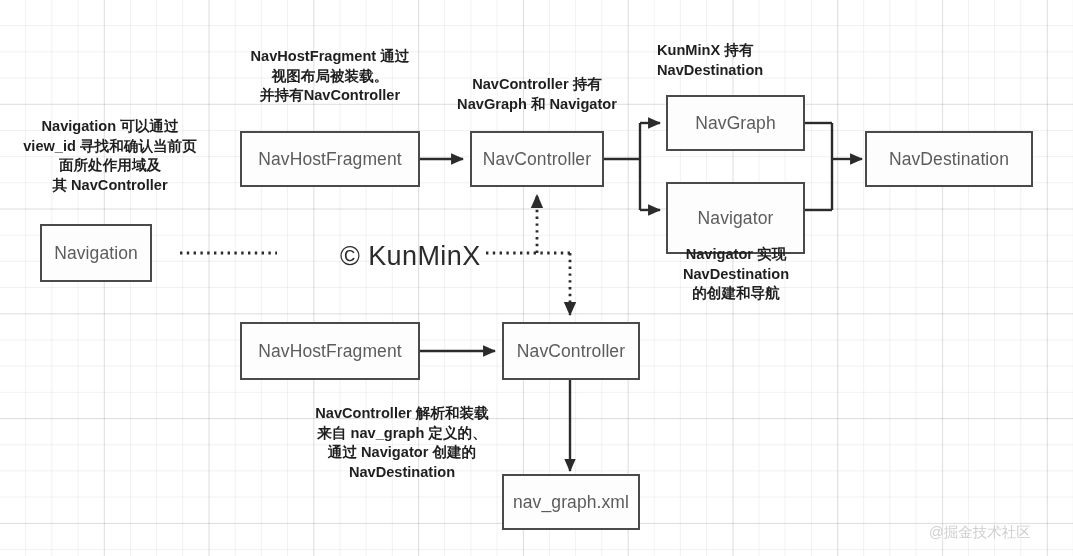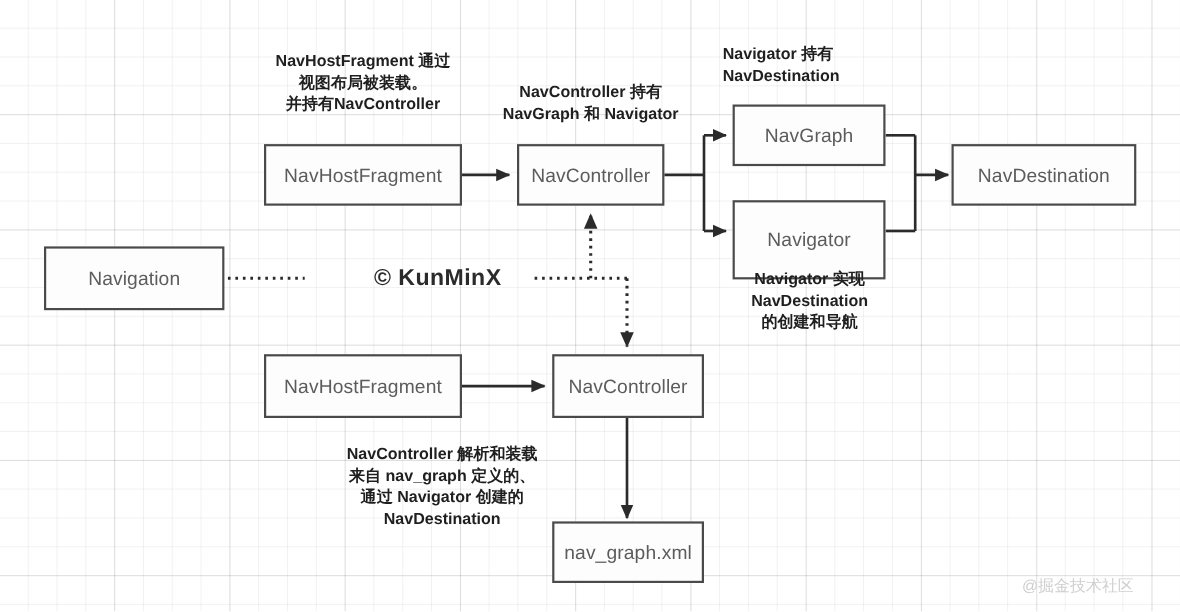--- a/index.html
+++ b/index.html
@@ -53,22 +53,22 @@
     color: #1f1f1f;
     font-size: 14.6px;
     font-weight: bold;
     line-height: 19.5px;
     text-align: center;
     white-space: pre-line;
   }
   .watermark-center {
     position: absolute;
     color: #2b2b2b;
-    font-size: 21px;
-    font-weight: bold;
+    font-size: 27px;
+    font-weight: normal;
     white-space: nowrap;
     letter-spacing: 0.4px;
     text-align: center;
   }
   .watermark-corner {
     position: absolute;
     color: #cfcfcf;
     font-size: 14.5px;
     font-weight: 400;
     white-space: nowrap;
@@ -117,21 +117,21 @@
 
     <g>
       <path d="M 419 351 L 495 351" stroke="#2b2b2b" stroke-width="2.4" fill="none" marker-end="url(#arrowSolid)"></path>
     </g>
 
     <g>
       <path d="M 570 380 L 570 471" stroke="#2b2b2b" stroke-width="2.4" fill="none" marker-end="url(#arrowSolid)"></path>
     </g>
   </svg>
 
-  <div class="node" style="left:40px; top:224px; width:164px; height:58px;">
+  <div class="node" style="left:40px; top:224px; width:112px; height:58px;">
     <span>Navigation</span>
   </div>
 
   <div class="node" style="left:240px; top:131px; width:180px; height:56px;">
     <span>NavHostFragment</span>
   </div>
 
   <div class="node" style="left:470px; top:131px; width:134px; height:56px;">
     <span>NavController</span>
   </div>
@@ -153,29 +153,33 @@
   </div>
 
   <div class="node" style="left:502px; top:322px; width:138px; height:58px;">
     <span>NavController</span>
   </div>
 
   <div class="node" style="left:502px; top:474px; width:138px; height:56px;">
     <span>nav_graph.xml</span>
   </div>
 
+  <div class="note" style="left:14px; top:117px; width:192px;">Navigation 可以通过
+view_id 寻找和确认当前页
+面所处作用域及
+其 NavController</div>
 
   <div class="note" style="left:222px; top:47px; width:216px;">NavHostFragment 通过
 视图布局被装载。
 并持有NavController</div>
 
   <div class="note" style="left:444px; top:75px; width:186px;">NavController 持有
 NavGraph 和 Navigator</div>
 
-  <div class="note" style="left:657px; top:41px; width:160px; text-align:left;">Navigator 持有
+  <div class="note" style="left:657px; top:41px; width:160px; text-align:left;">KunMinX 持有
 NavDestination</div>
 
   <div class="note" style="left:655px; top:245px; width:162px;">Navigator 实现
 NavDestination
 的创建和导航</div>
 
   <div class="note" style="left:288px; top:404px; width:228px;">NavController 解析和装载
 来自 nav_graph 定义的、
 通过 Navigator 创建的
 NavDestination</div>

